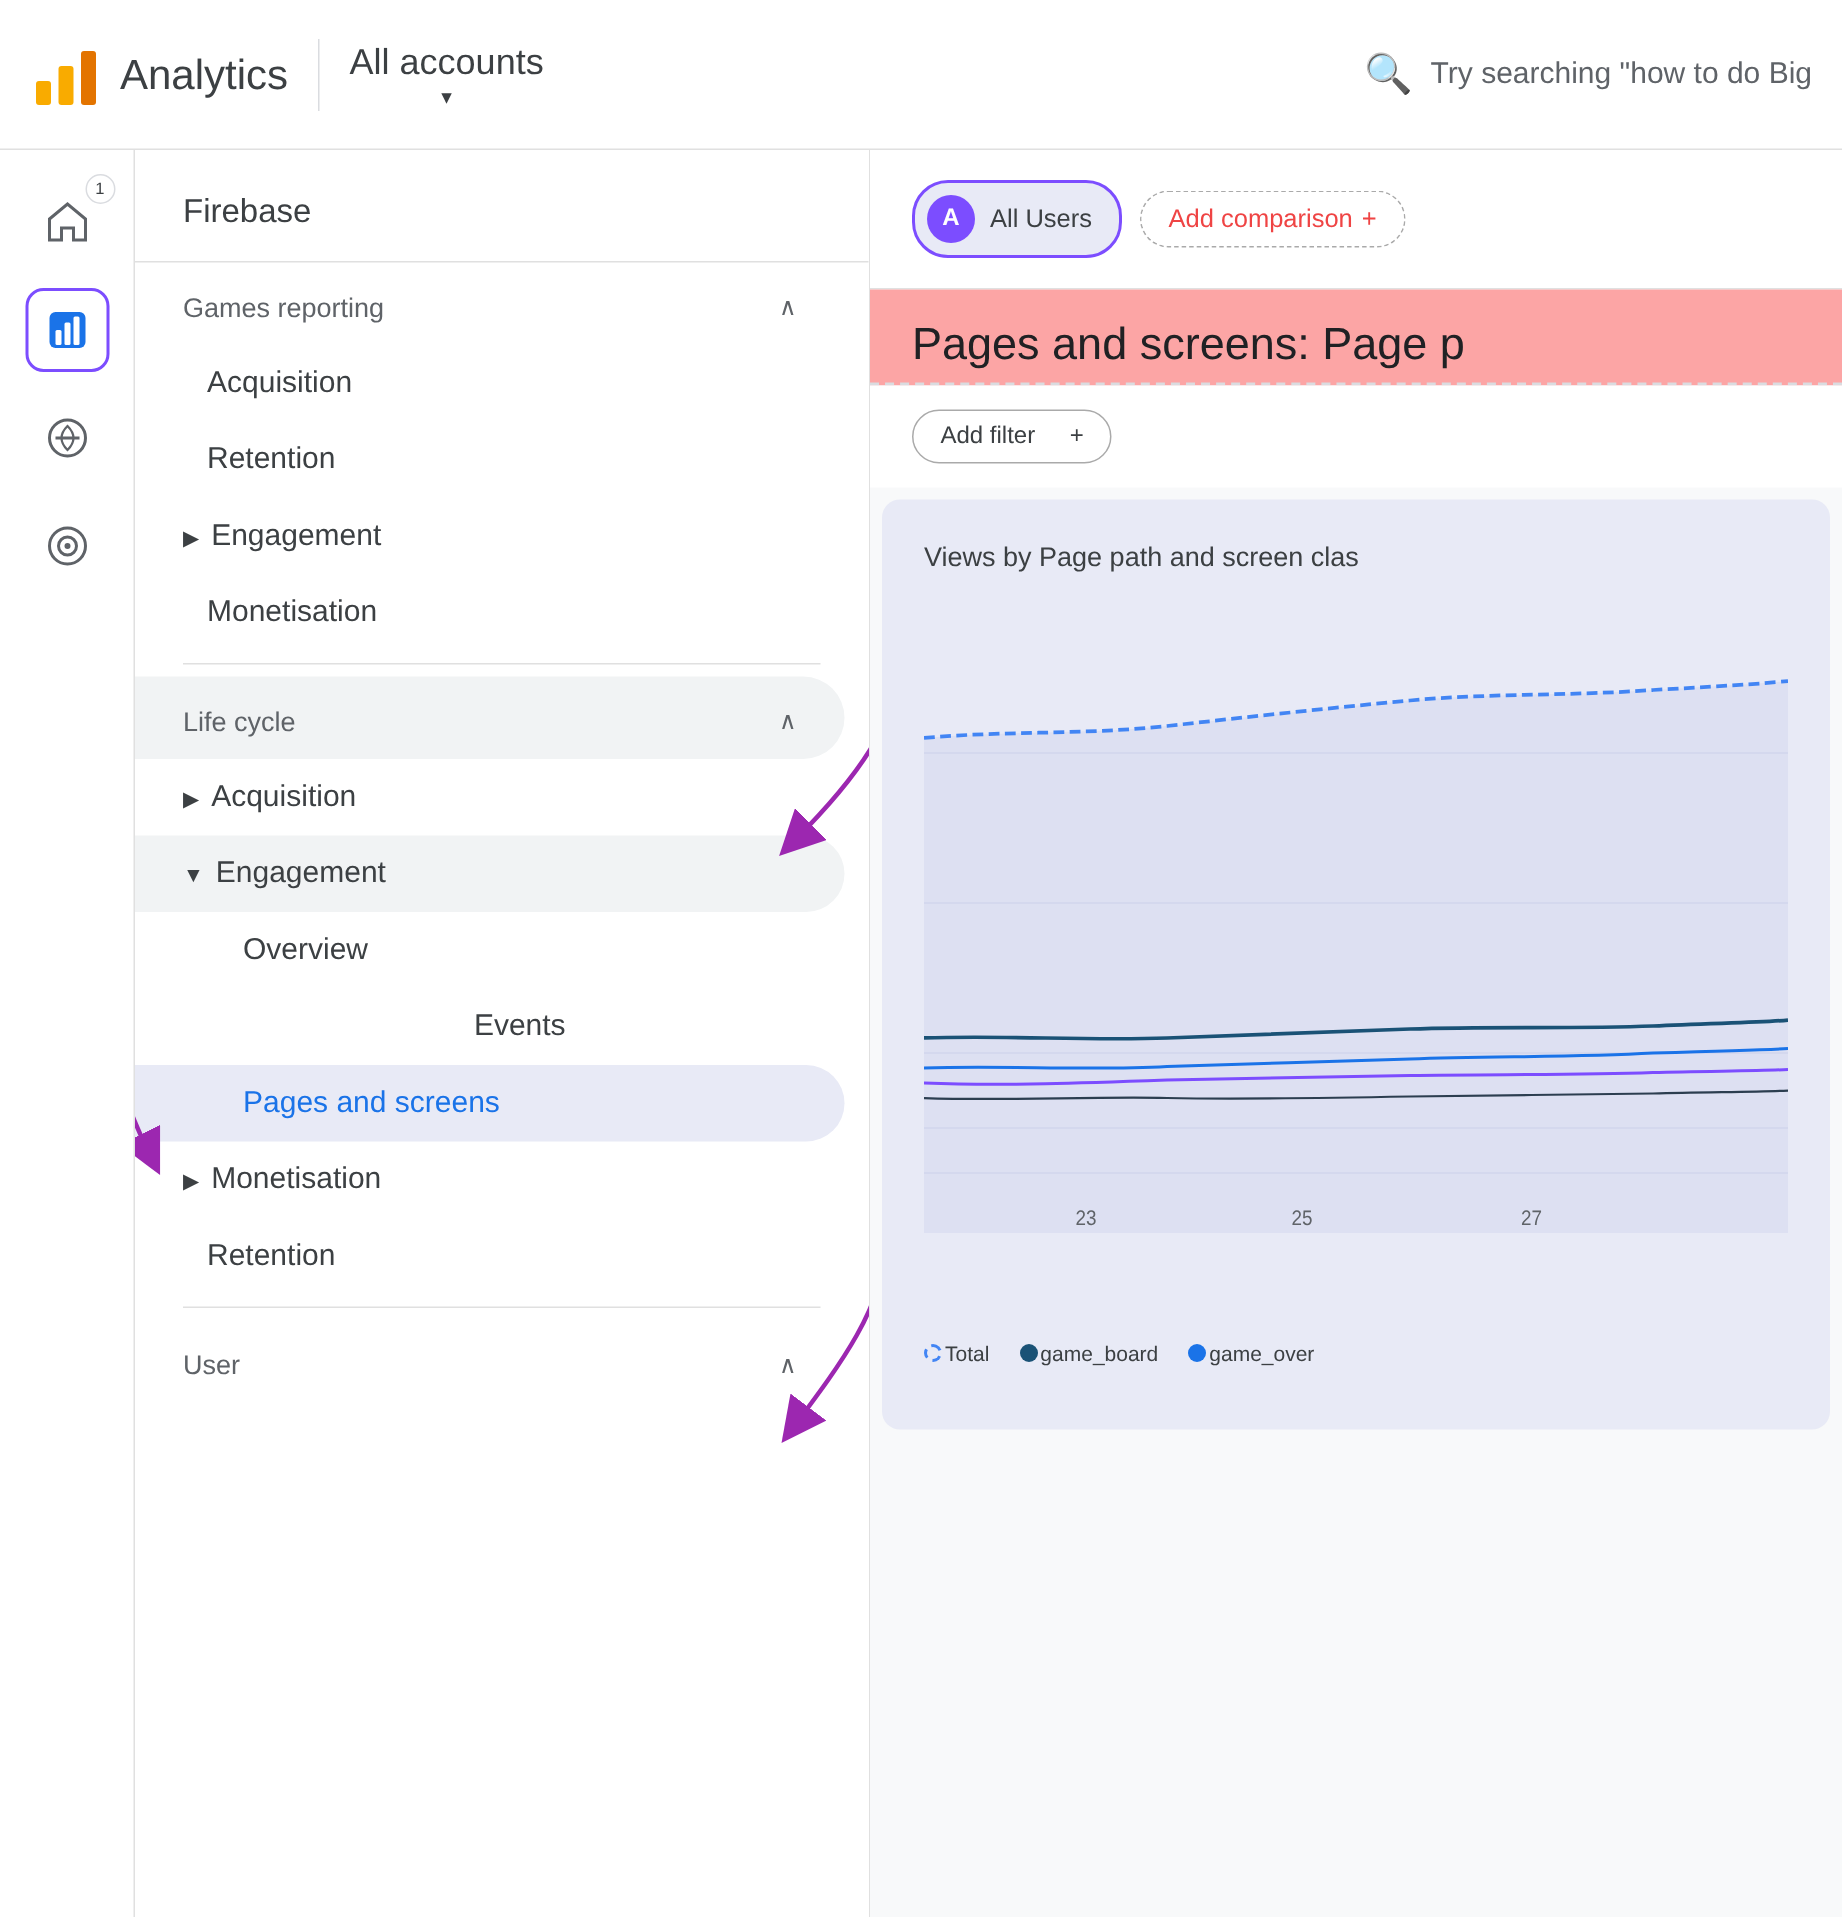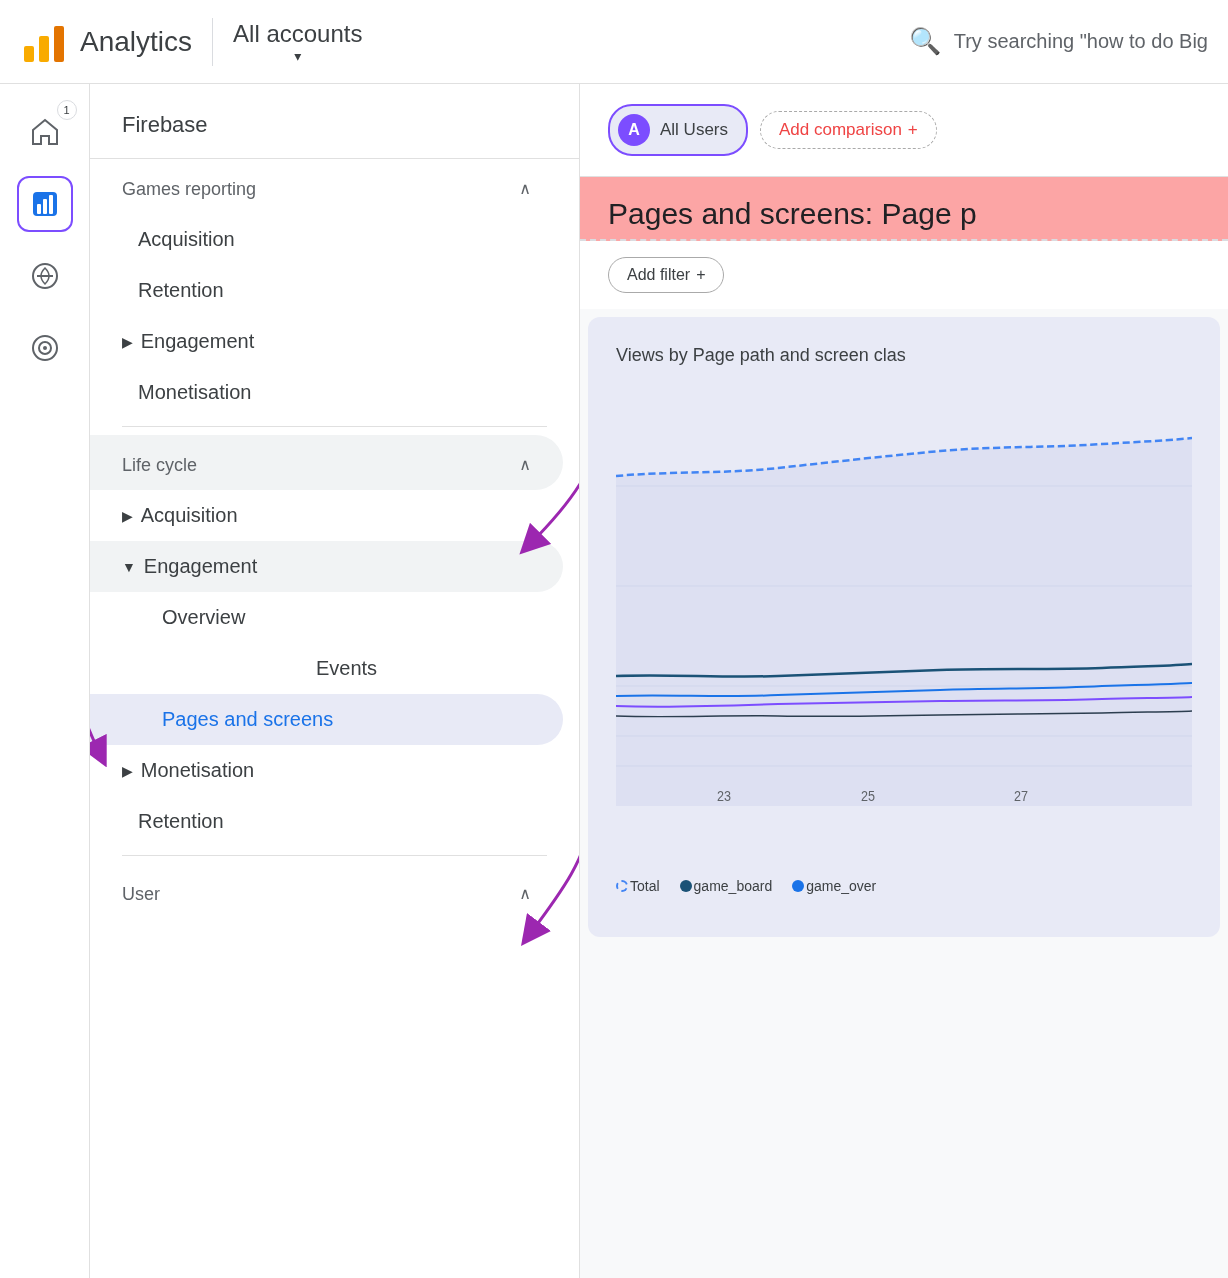--- a/index.html
+++ b/index.html
@@ -3,21 +3,21 @@
   <meta charset="utf-8">
   <style>
     * { box-sizing: border-box; margin: 0; padding: 0; }
     body { font-family: 'Google Sans', Arial, sans-serif; background: #f1f3f4; width: 1228px; height: 1278px; overflow: hidden; display: flex; flex-direction: column; }
 
     
     .header {
       display: flex;
       align-items: center;
       background: #fff;
-      height: 84px;
+      height: 100px;
       padding: 0 20px;
       border-bottom: 1px solid #e0e0e0;
       flex-shrink: 0;
       z-index: 10;
     }
     .header-logo {
       display: flex;
       align-items: center;
       gap: 12px;
     }
@@ -220,21 +220,21 @@
       border-bottom: 2px dashed #dadce0;
       background: #fca5a5;
     }
     .add-filter-row {
       padding: 16px 28px;
       background: #fff;
     }
     .add-filter-btn {
       display: flex;
       align-items: center;
-      gap: 6px;
+      gap: 23px;
       border: 1px solid #aaa;
       border-radius: 24px;
       padding: 8px 18px;
       font-size: 16px;
       color: #3c4043;
       cursor: pointer;
       background: #fff;
     }
     .chart-section {
       margin: 8px;

